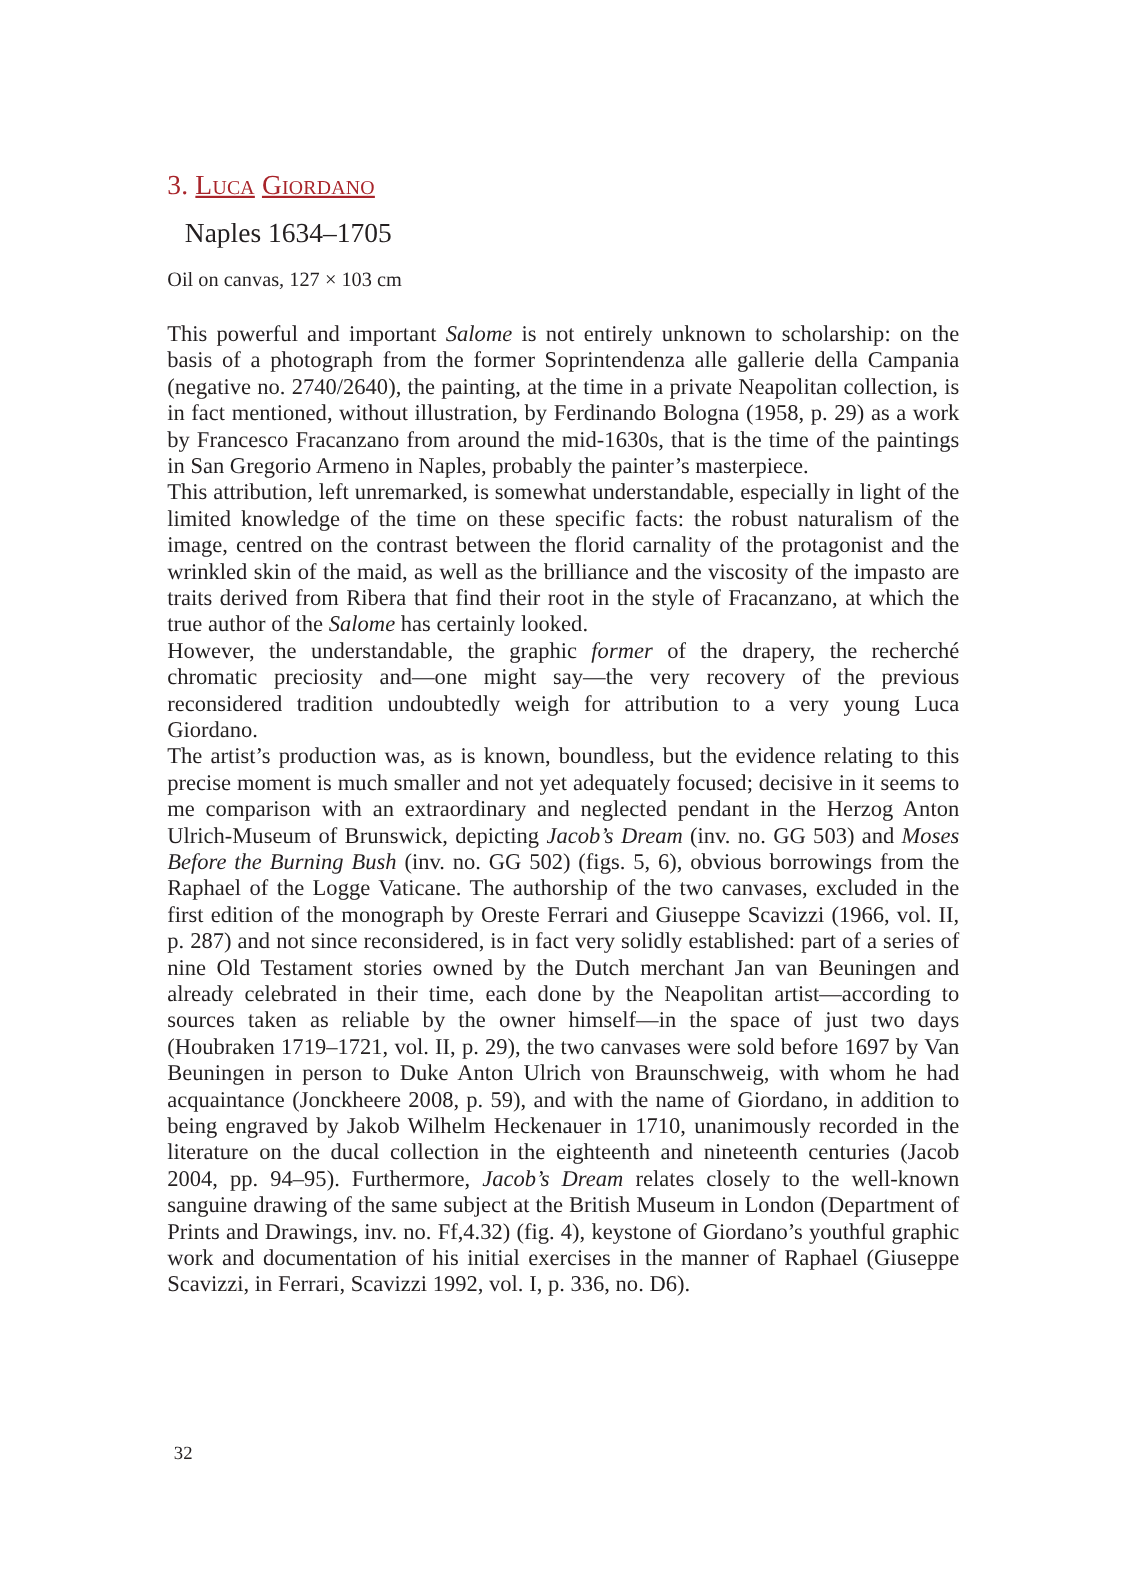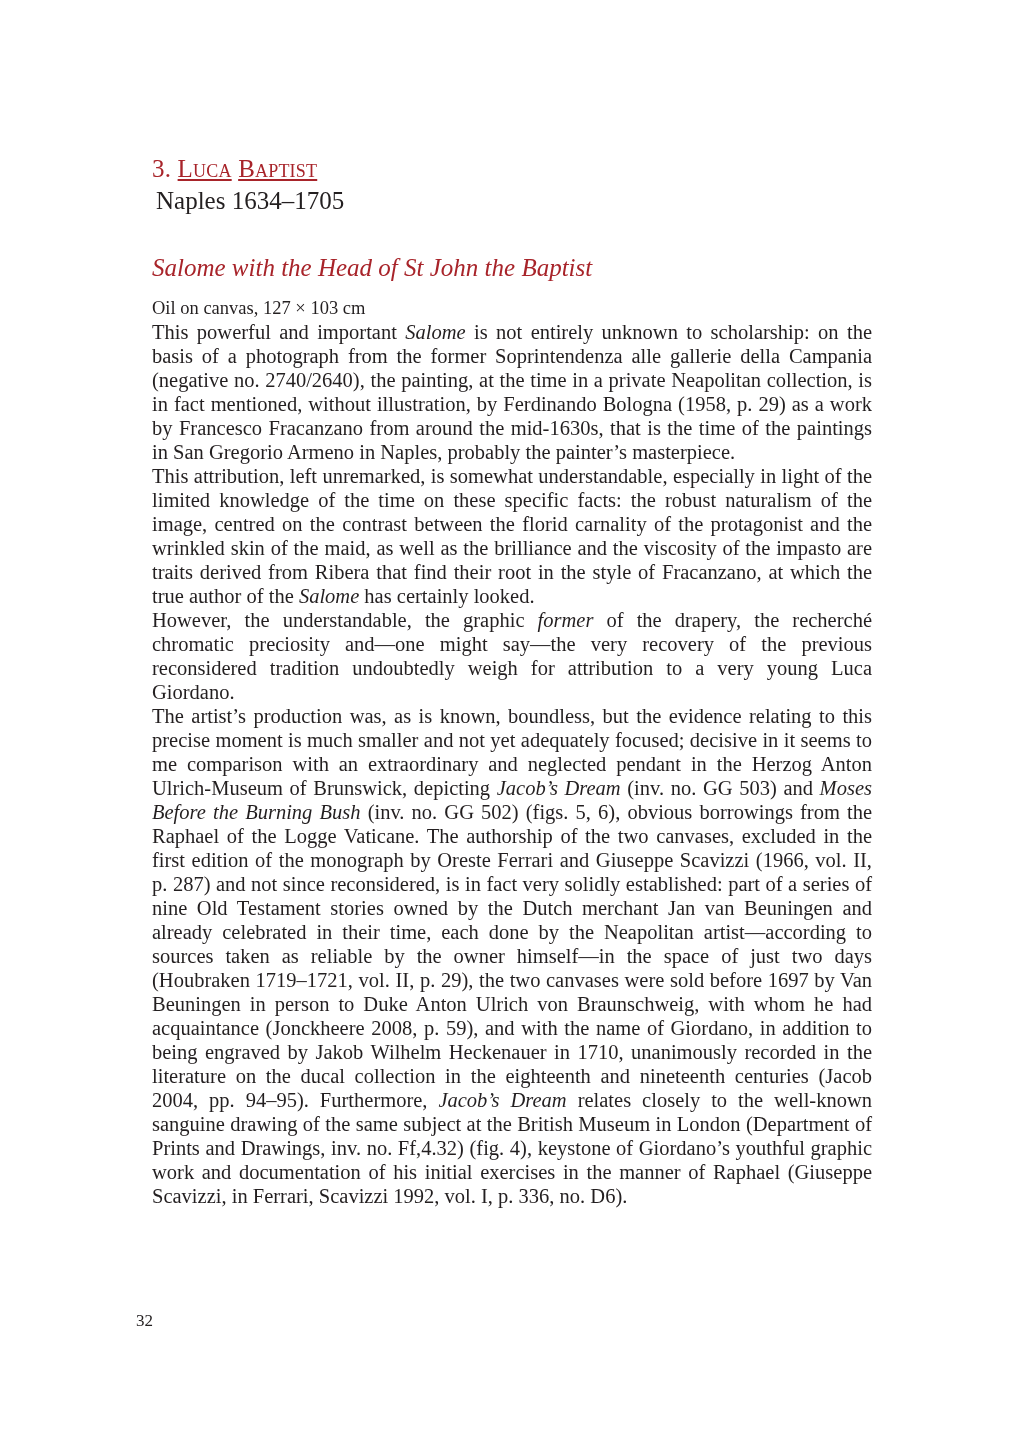--- a/index.html
+++ b/index.html
@@ -29,21 +29,21 @@
       font-weight: normal;
       letter-spacing: 0.2px;
     }
     .entry-title .sc {
       font-variant: small-caps;
       text-decoration: underline;
     }
     .artist-origin {
       font-size: 25px;
       line-height: 28px;
-      margin: 4px;
+      margin: 16px;
       color: #231f20;
     }
     .work-title {
       margin-top: 39px;
       font-size: 25px;
       line-height: 28px;
       font-style: italic;
       color: #a8242a;
     }
     .work-date {
@@ -53,53 +53,53 @@
     }
     .meta {
       margin-top: 14px;
       font-size: 18.5px;
       line-height: 24px;
     }
     .meta .sc {
       font-variant: small-caps;
     }
     .body-text {
+      margin-top: 25px;
       font-size: 20.5px;
       line-height: 24px;
       text-align: justify;
       hyphens: none;
     }
     .body-text p {
       margin: 0;
       text-indent: 0;
     }
     .body-text em {
       font-style: italic;
     }
     .page-number {
       position: absolute;
-      left: 136px;
+      left: 158px;
       top: 1311px;
       font-size: 17px;
       line-height: 20px;
       color: #231f20;
     }
   </style>
 </head>
 <body>
 
 <div class="page">
   <h1 class="entry-title">
     <span>3.</span>
     <span class="sc">Luca</span>
-    <span class="sc">Baptist</span>
+    <span class="sc">Giordano</span>
   </h1>
   <div class="artist-origin">Naples 1634–1705</div>
 
-  <div class="work-title">Salome with the Head of St John the Baptist</div>
 
   <div class="meta">
     <div>Oil on canvas, 127 × 103 cm</div>
   </div>
 
   <div class="body-text">
     <p><span>This powerful and important </span><em>Salome</em><span> is not entirely unknown to scholarship: on the basis of a photograph from the former Soprintendenza alle gallerie della Campania (negative no. 2740/2640), the painting, at the time in a private Neapolitan collection, is in fact mentioned, without illustration, by Ferdinando Bologna (1958, p. 29) as a work by Francesco Fracanzano from around the mid-1630s, that is the time of the paintings in San Gregorio Armeno in Naples, probably the painter’s masterpiece.</span></p>
     <p><span>This attribution, left unremarked, is somewhat understandable, especially in light of the limited knowledge of the time on these specific facts: the robust naturalism of the image, centred on the contrast between the florid carnality of the protagonist and the wrinkled skin of the maid, as well as the brilliance and the viscosity of the impasto are traits derived from Ribera that find their root in the style of Fracanzano, at which the true author of the </span><em>Salome</em><span> has certainly looked.</span></p>
     <p><span>However, the understandable, the graphic </span><em>former</em><span> of the drapery, the recherché chromatic preciosity and—one might say—the very recovery of the previous reconsidered tradition undoubtedly weigh for attribution to a very young Luca Giordano.</span></p>
     <p><span>The artist’s production was, as is known, boundless, but the evidence relating to this precise moment is much smaller and not yet adequately focused; decisive in it seems to me comparison with an extraordinary and neglected pendant in the Herzog Anton Ulrich-Museum of Brunswick, depicting </span><em>Jacob’s Dream</em><span> (inv. no. GG 503) and </span><em>Moses Before the Burning Bush</em><span> (inv. no. GG 502) (figs. 5, 6), obvious borrowings from the Raphael of the Logge Vaticane. The authorship of the two canvases, excluded in the first edition of the monograph by Oreste Ferrari and Giuseppe Scavizzi (1966, vol. II, p. 287) and not since reconsidered, is in fact very solidly established: part of a series of nine Old Testament stories owned by the Dutch merchant Jan van Beuningen and already celebrated in their time, each done by the Neapolitan artist—according to sources taken as reliable by the owner himself—in the space of just two days (Houbraken 1719–1721, vol. II, p. 29), the two canvases were sold before 1697 by Van Beuningen in person to Duke Anton Ulrich von Braunschweig, with whom he had acquaintance (Jonckheere 2008, p. 59), and with the name of Giordano, in addition to being engraved by Jakob Wilhelm Heckenauer in 1710, unanimously recorded in the literature on the ducal collection in the eighteenth and nineteenth centuries (Jacob 2004, pp. 94–95). Furthermore, </span><em>Jacob’s Dream</em><span> relates closely to the well-known sanguine drawing of the same subject at the British Museum in London (Department of Prints and Drawings, inv. no. Ff,4.32) (fig. 4), keystone of Giordano’s youthful graphic work and documentation of his initial exercises in the manner of Raphael (Giuseppe Scavizzi, in Ferrari, Scavizzi 1992, vol. I, p. 336, no. D6).</span></p>

